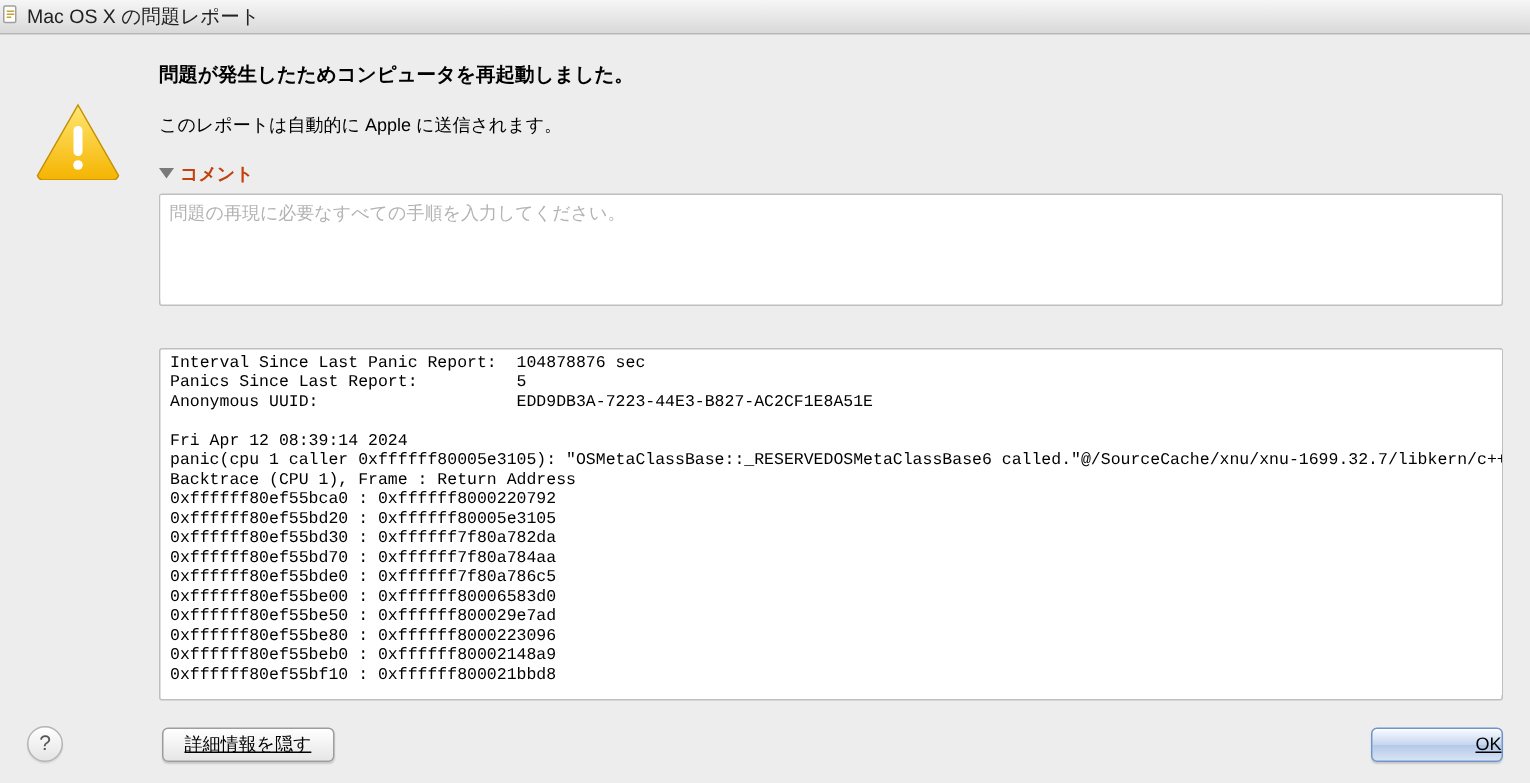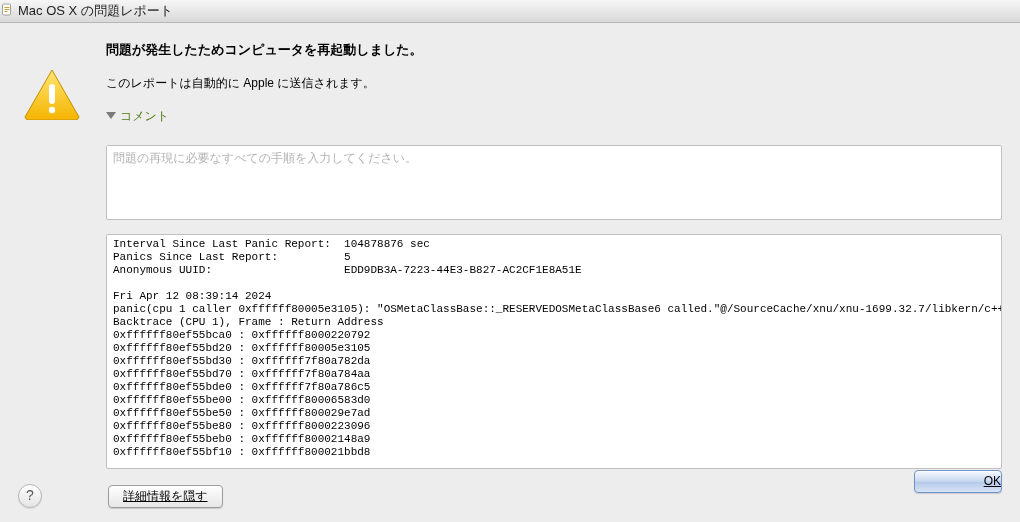--- a/index.html
+++ b/index.html
@@ -57,41 +57,42 @@
     margin-bottom: 16px;
   }
 
   .subline {
     font-size: 12px;
     margin-bottom: 16px;
   }
 
   .section-disclosure {
     font-size: 12px;
-    color: #4d7c0f;
-    margin-bottom: 20px;
+    color: #c2410c;
+    margin-bottom: 4px;
     cursor: default;
+    font-weight: bold;
   }
   .section-disclosure .tri {
     display: inline-block;
     width: 0;
     height: 0;
     border-left: 5px solid transparent;
     border-right: 5px solid transparent;
     border-top: 7px solid #7a7a7a;
     margin-right: 4px;
     position: relative;
     top: -1px;
   }
 
   .comment-box-wrapper {
     border: 1px solid #bfbfbf;
     border-radius: 2px;
     background: #fff;
-    margin-bottom: 14px;
+    margin-bottom: 28px;
   }
   .comment-box {
     width: 100%;
     height: 70px;
     border: none;
     outline: none;
     resize: none;
     padding: 4px 6px;
     font-family: inherit;
     font-size: 12px;
@@ -182,21 +183,21 @@
     text-decoration: underline;
   }
   .hide-details-btn {
     position: absolute;
     left: 90px;
     bottom: 0;
   }
   .ok-btn {
     position: absolute;
     right: 0;
-    bottom: 15px;
+    bottom: 0;
     width: 86px;
     padding: 0;
     border-color: #6e94c9;
     background: linear-gradient(to bottom, #f8fbff, #c6d6ef 50%, #b3c8e9 51%, #d8e4f5);
   }
 </style>
 </head>
 <body>
 
 <div class="titlebar">

